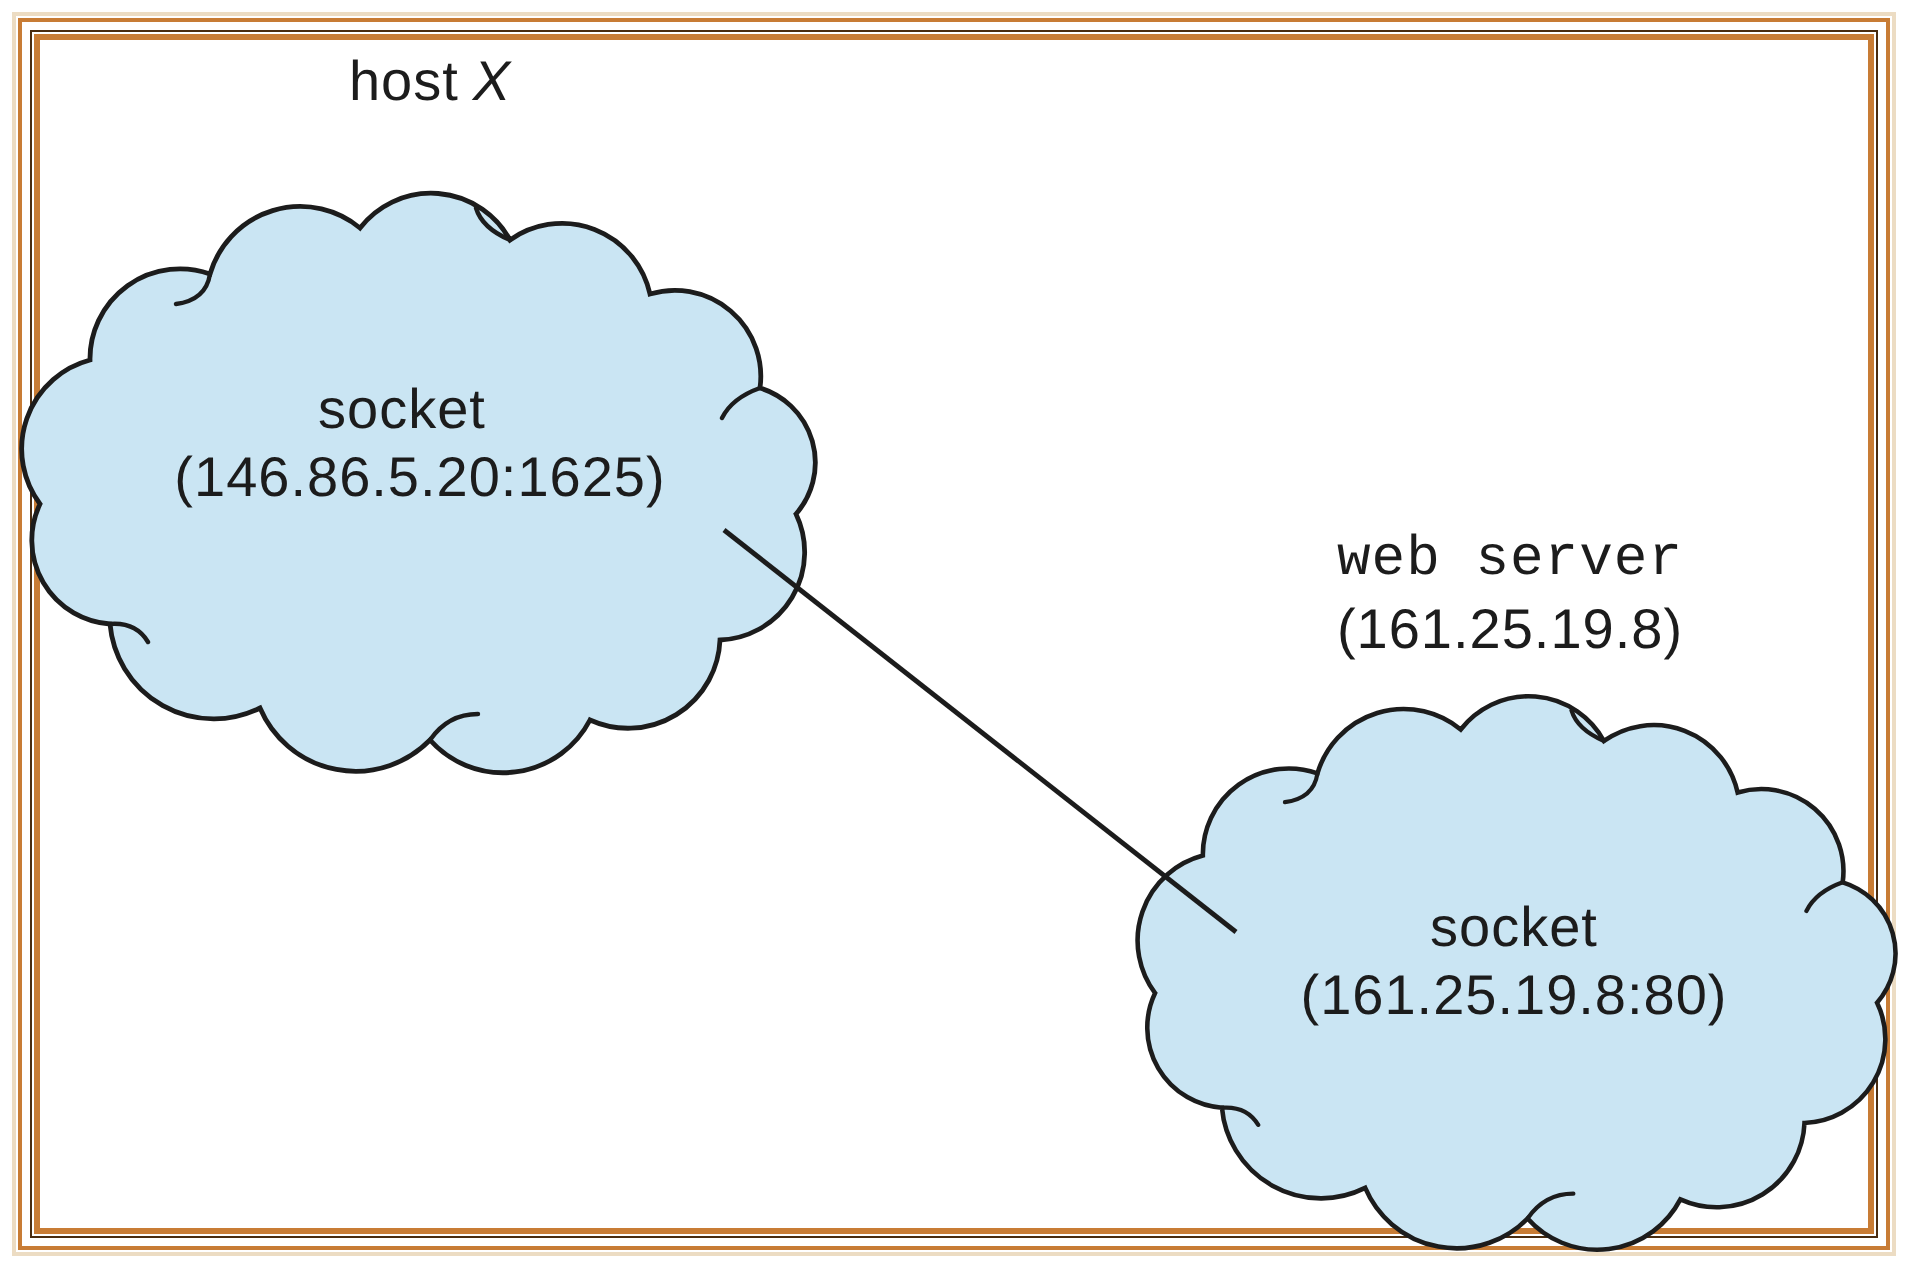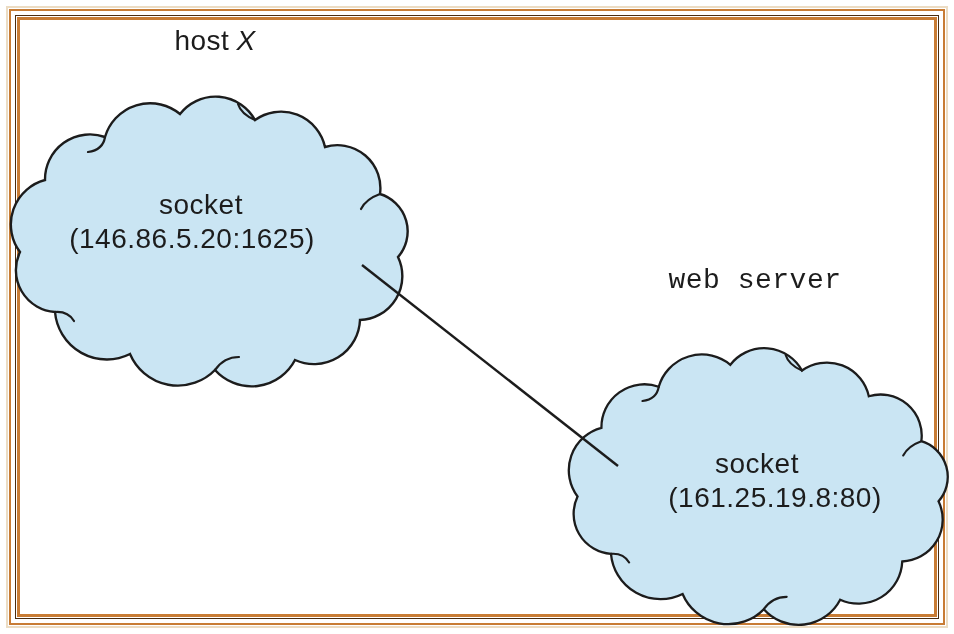--- a/index.html
+++ b/index.html
@@ -76,20 +76,21 @@
     <use href="#cloud-shape" transform="translate(759,487) scale(0.955)" stroke="#1c1c1c" fill="#cae5f3"></use>
 
     <line x1="362" y1="265" x2="618" y2="466" stroke-width="2.4" stroke="#1c1c1c"></line>
   </svg>
 
   <div class="label" style="left:215px; top:24px;">
     <span>host</span><span class="italic">X</span>
   </div>
 
   <div class="label" style="left:201px; top:188px;">socket</div>
-  <div class="label" style="left:192px; top:222px;">(146.86.5.20:1625)</div>
+  <div class="label" style="left:210px; top:222px;">(146.86.5.20:1625)</div>
 
   <div class="label" style="left:755px; top:264px;font-family:Liberation Mono, monospace;">web server</div>
+  <div class="label" style="left:755px; top:298px;">(161.25.19.8)</div>
 
   <div class="label" style="left:757px; top:447px;">socket</div>
-  <div class="label" style="left:757px; top:481px;margin-left:18px;">(161.25.19.8:80)</div>
+  <div class="label" style="left:757px; top:481px;">(161.25.19.8:80)</div>
 
 </div>
 
 </body></html>

